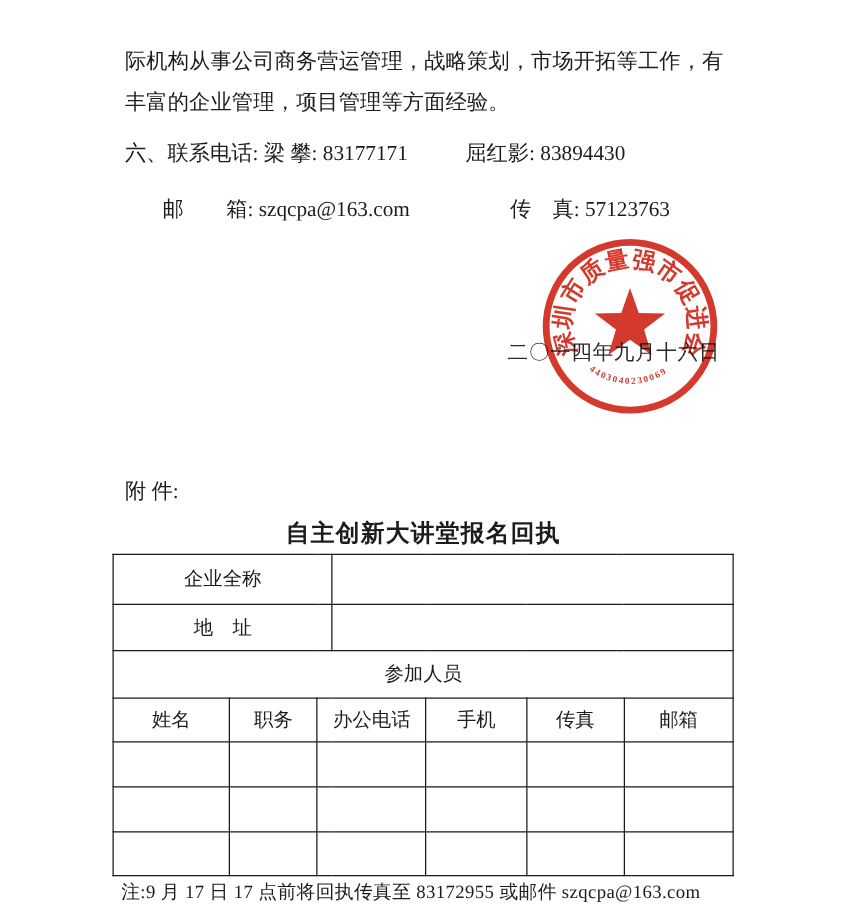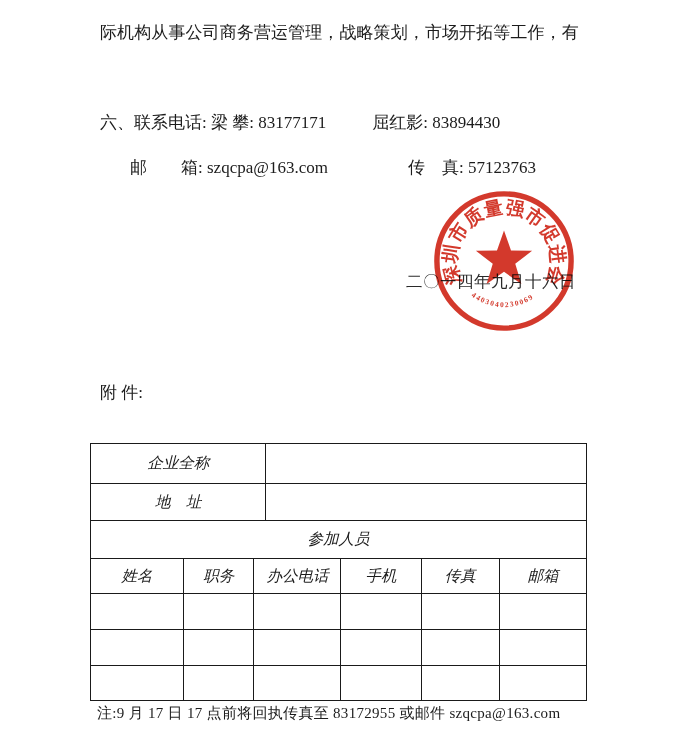--- a/index.html
+++ b/index.html
@@ -7,21 +7,21 @@
     position: relative;
     width: 679px;
     height: 730px;
     background: #ffffff;
     font-family: "Liberation Serif", "DejaVu Serif", serif;
     color: #1c1c1c;
     overflow: hidden;
   }
   .abs { position: absolute; white-space: nowrap; }
   .body-line { font-size: 17px; letter-spacing: 0.1px; }
-  .line1 { left: 100px; top: 4px; }
+  .line1 { left: 100px; top: 20px; }
   .line2 { left: 100px; top: 53px; }
   .contact-line { left: 100px; top: 94px; font-size: 17px; }
   .contact-line .lbl { font-weight: normal; }
   .contact-line .p2 { margin-left: 46px; text-align: center; }
   .email-line { left: 130px; top: 139px; font-size: 17px; }
   .email-line .fax { margin-left: 80px; }
   .date-text {
     left: 406px; top: 271px;
     font-size: 16.5px; letter-spacing: 0.5px;
     color: #2a2a2a; z-index: 1;
@@ -32,39 +32,40 @@
   }
   .seal text { font-family: "Liberation Serif", "DejaVu Serif", serif; }
   .attach-label { left: 100px; top: 381px; font-size: 17px; }
   .form-title {
     left: 90px; top: 414px; width: 497px;
     text-align: center; font-weight: bold; font-size: 19px;
     letter-spacing: 1px;
   }
   .reg-table {
     position: absolute; left: 90px; top: 443px;
-    border-collapse: collapse; table-layout: fixed; width: 497px; font-style: italic;
+    border-collapse: collapse; table-layout: fixed; width: 497px;
   }
   .reg-table td {
     border: 1px solid #1a1a1a;
     text-align: center; vertical-align: middle;
     font-size: 15.5px; padding: 0;
     overflow: hidden;
   }
   .note-line {
     left: 97px; top: 704px;
     font-weight: normal; font-size: 15px; letter-spacing: 0.3px;
   }
 </style>
 </head>
 <body>
 
 <div class="page">
 
   <p class="abs body-line line1">际机构从事公司商务营运管理，战略策划，市场开拓等工作，有</p>
+  <p class="abs body-line line2">丰富的企业管理，项目管理等方面经验。</p>
 
   <p class="abs contact-line"><span class="lbl">六、联系电话:</span>
     <span>梁 攀:</span>
     <span>83177171</span><span class="p2">屈红影:</span>
     <span>83894430</span></p>
 
   <p class="abs email-line"><span>邮　　箱:</span>
     <span>szqcpa@163.com</span><span class="fax">传　真:</span>
     <span>57123763</span></p>
 
@@ -74,20 +75,21 @@
     <circle cx="75" cy="75" r="68" fill="none" stroke-width="5.5" stroke="#d02a1c"></circle>
     <path id="sealTextArc" d="M 33.4 99 A 48 48 0 1 1 116.6 99" fill="none"></path>
     <path id="sealNumArc" d="M 33.2 102 A 54 54 0 0 0 116.8 102" fill="none"></path>
     <text font-size="19" font-weight="bold" fill="#d02a1c"><textPath href="#sealTextArc" startOffset="3" textLength="195">深圳市质量强市促进会</textPath></text>
     <polygon points="75,44 82.1,64.3 103.5,64.7 86.4,77.7 92.6,98.3 75,86 57.4,98.3 63.6,77.7 46.5,64.7 67.9,64.3" fill="#d02a1c"></polygon>
     <text font-size="7.5" font-weight="bold" letter-spacing="1.5" fill="#d02a1c"><textPath href="#sealNumArc" startOffset="12">4403040230069</textPath></text>
   </svg>
 
   <div class="abs attach-label">附 件:</div>
 
+  <div class="abs form-title">自主创新大讲堂报名回执</div>
 
   <table class="reg-table">
     <colgroup>
       <col style="width:93px">
         <col style="width:70px">
         <col style="width:12px">
         <col style="width:75px">
         <col style="width:80px">
         <col style="width:78px">
         <col style="width:87px">

